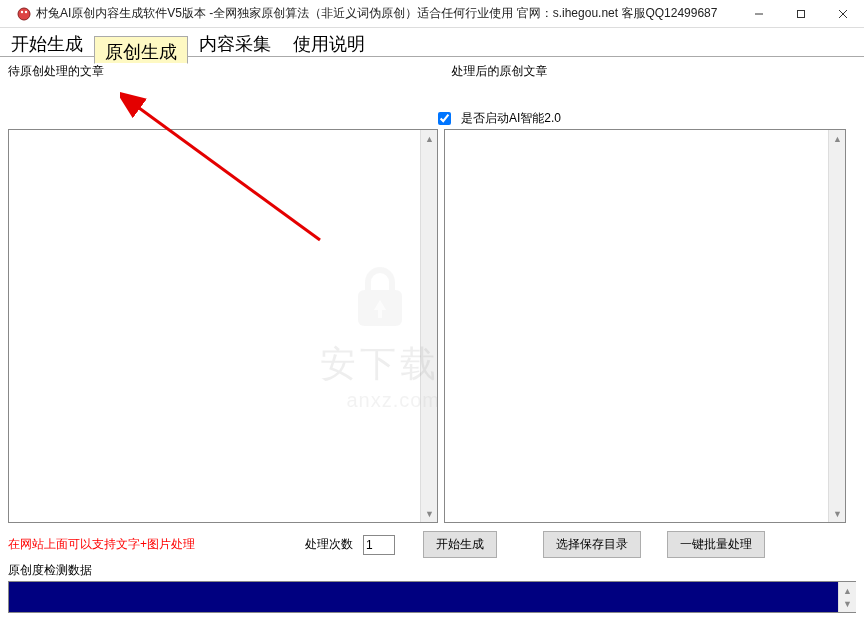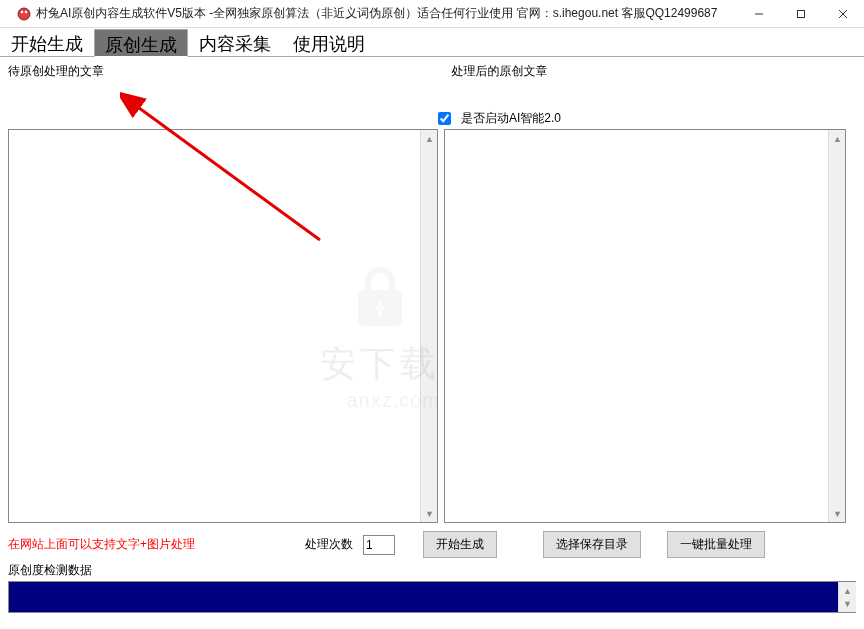--- a/index.html
+++ b/index.html
@@ -6,21 +6,21 @@
 body { font-family: "Microsoft YaHei", SimSun, sans-serif; font-size: 12px; background: #fff; width: 864px; height: 629px; overflow: hidden; position: relative; }
 
 .titlebar { height: 28px; background: #fff; border-bottom: 1px solid #ddd; display: flex; align-items: center; padding-left: 16px; }
 .titlebar-icon { width: 16px; height: 16px; margin-right: 4px; display: inline-block; }
 .titlebar-text { font-size: 12px; color: #222; flex: 1; white-space: nowrap; }
 .win-controls { display: flex; height: 100%; }
 .win-btn { width: 42px; display: flex; align-items: center; justify-content: center; color: #333; font-size: 14px; }
 
 .tabs { display: flex; border-bottom: 1px solid #aaa; background: #fff; height: 29px; }
 .tab { padding: 3px 10px 0 10px; font-size: 18px; font-family: SimSun, serif; color: #000; border: 1px solid transparent; border-bottom: none; position: relative; cursor: pointer; }
-.tab.active { border: 1px solid #aaa; border-bottom: 1px solid #fff; background: #737373; top: 1px; z-index: 2; }
+.tab.active { border: 1px solid #aaa; border-bottom: 1px solid #fff; background: #fef9c3; top: 8px; z-index: 2; }
 
 .content { padding: 6px 8px 4px 8px; }
 .row-labels { display: flex; margin-bottom: 2px; }
 .label-left { width: 430px; font-size: 12px; }
 .label-right-wrap { display: flex; align-items: center; gap: 30px; flex-direction: column; }
 .checkbox-wrap { display: flex; align-items: center; gap: 10px; }
 .checkbox-wrap input { width: 13px; height: 13px; }
 
 .textareas { display: flex; gap: 6px; }
 .textarea-box { border: 1px solid #888; background: #fff; height: 394px; position: relative; overflow: hidden; }

